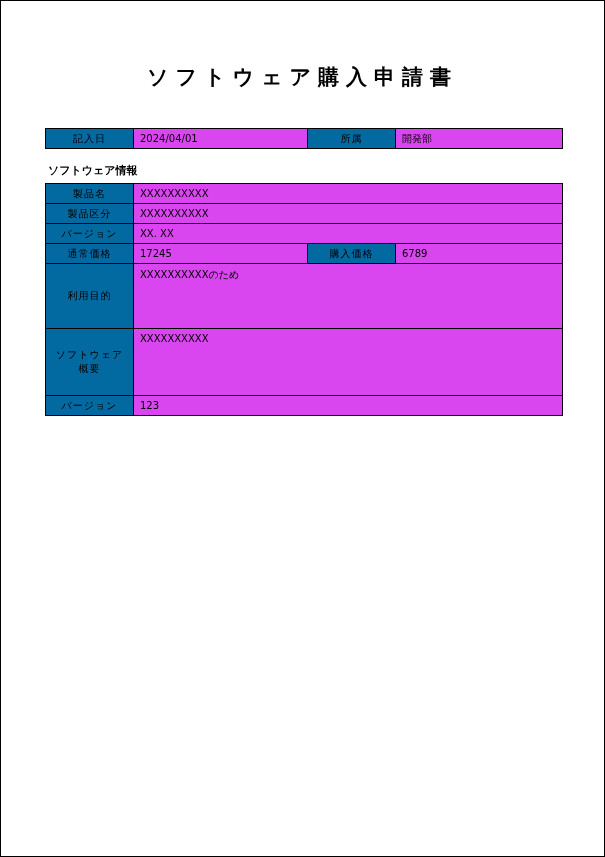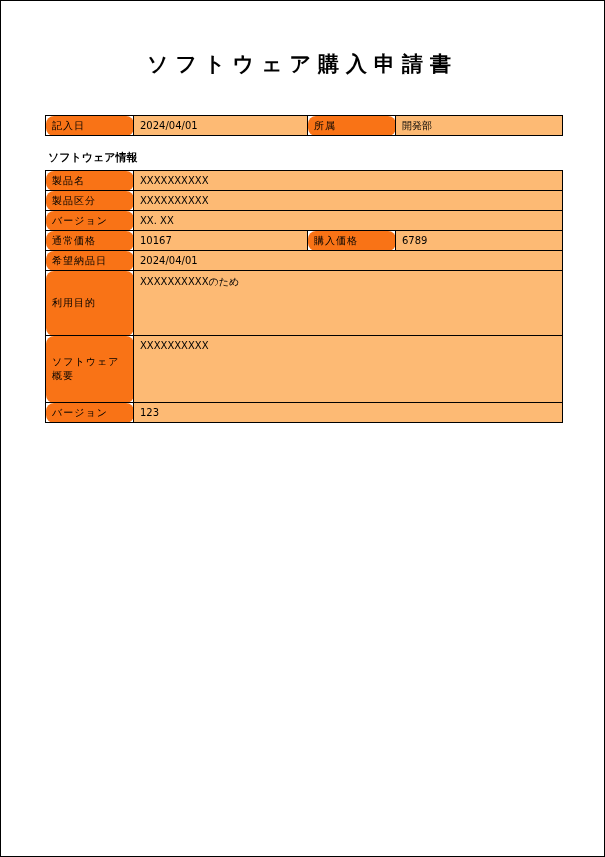--- a/index.html
+++ b/index.html
@@ -18,21 +18,21 @@
     box-sizing: border-box;
     border: 1px solid #000000;
     background: #ffffff;
     overflow: hidden;
   }
   .doc-title {
     text-align: center;
     font-size: 21px;
     letter-spacing: 7px;
     font-weight: bold;
-    margin: 4px;
+    margin: 17px;
     padding-top: 45px;
     font-family: "DejaVu Sans", sans-serif;
   }
   .content {
     padding: 0 44px;
     margin-top: 37px;
   }
   table {
     border-collapse: collapse;
     width: 517px;
@@ -40,27 +40,26 @@
   }
   td {
     border: 1px solid #000000;
     font-size: 10px;
     padding: 0 6px;
     height: 19px;
     vertical-align: middle;
     font-family: "DejaVu Sans", sans-serif;
   }
   td.lbl {
-    background: #f97316;
-    text-align: left;
+    background: #0369a1;
+    text-align: center;
     letter-spacing: 1px;
-    border-radius: 8px;
   }
   td.val {
-    background: #fdba74;
+    background: #d946ef;
     text-align: left;
   }
   .section-title {
     font-size: 11px;
     font-weight: bold;
     margin: 14px 0 5px 3px;
     font-family: "DejaVu Sans", sans-serif;
   }
   
   .tbl-header col.c1 { width: 88px; }
@@ -125,27 +124,23 @@
         <tr>
           <td class="lbl">製品区分</td>
           <td class="val" colspan="3">XXXXXXXXXX</td>
         </tr>
         <tr>
           <td class="lbl">バージョン</td>
           <td class="val" colspan="3">XX. XX</td>
         </tr>
         <tr>
           <td class="lbl">通常価格</td>
-          <td class="val">10167</td>
+          <td class="val">17245</td>
           <td class="lbl">購入価格</td>
           <td class="val">6789</td>
-        </tr>
-        <tr>
-          <td class="lbl">希望納品日</td>
-          <td class="val" colspan="3">2024/04/01</td>
         </tr>
         <tr>
           <td class="lbl tall-purpose">利用目的</td>
           <td class="val tall-purpose cellpad-top" colspan="3">XXXXXXXXXXのため</td>
         </tr>
         <tr>
           <td class="lbl lbl-small tall-overview">ソフトウェア概要</td>
           <td class="val tall-overview cellpad-top" colspan="3">XXXXXXXXXX</td>
         </tr>
         <tr>

